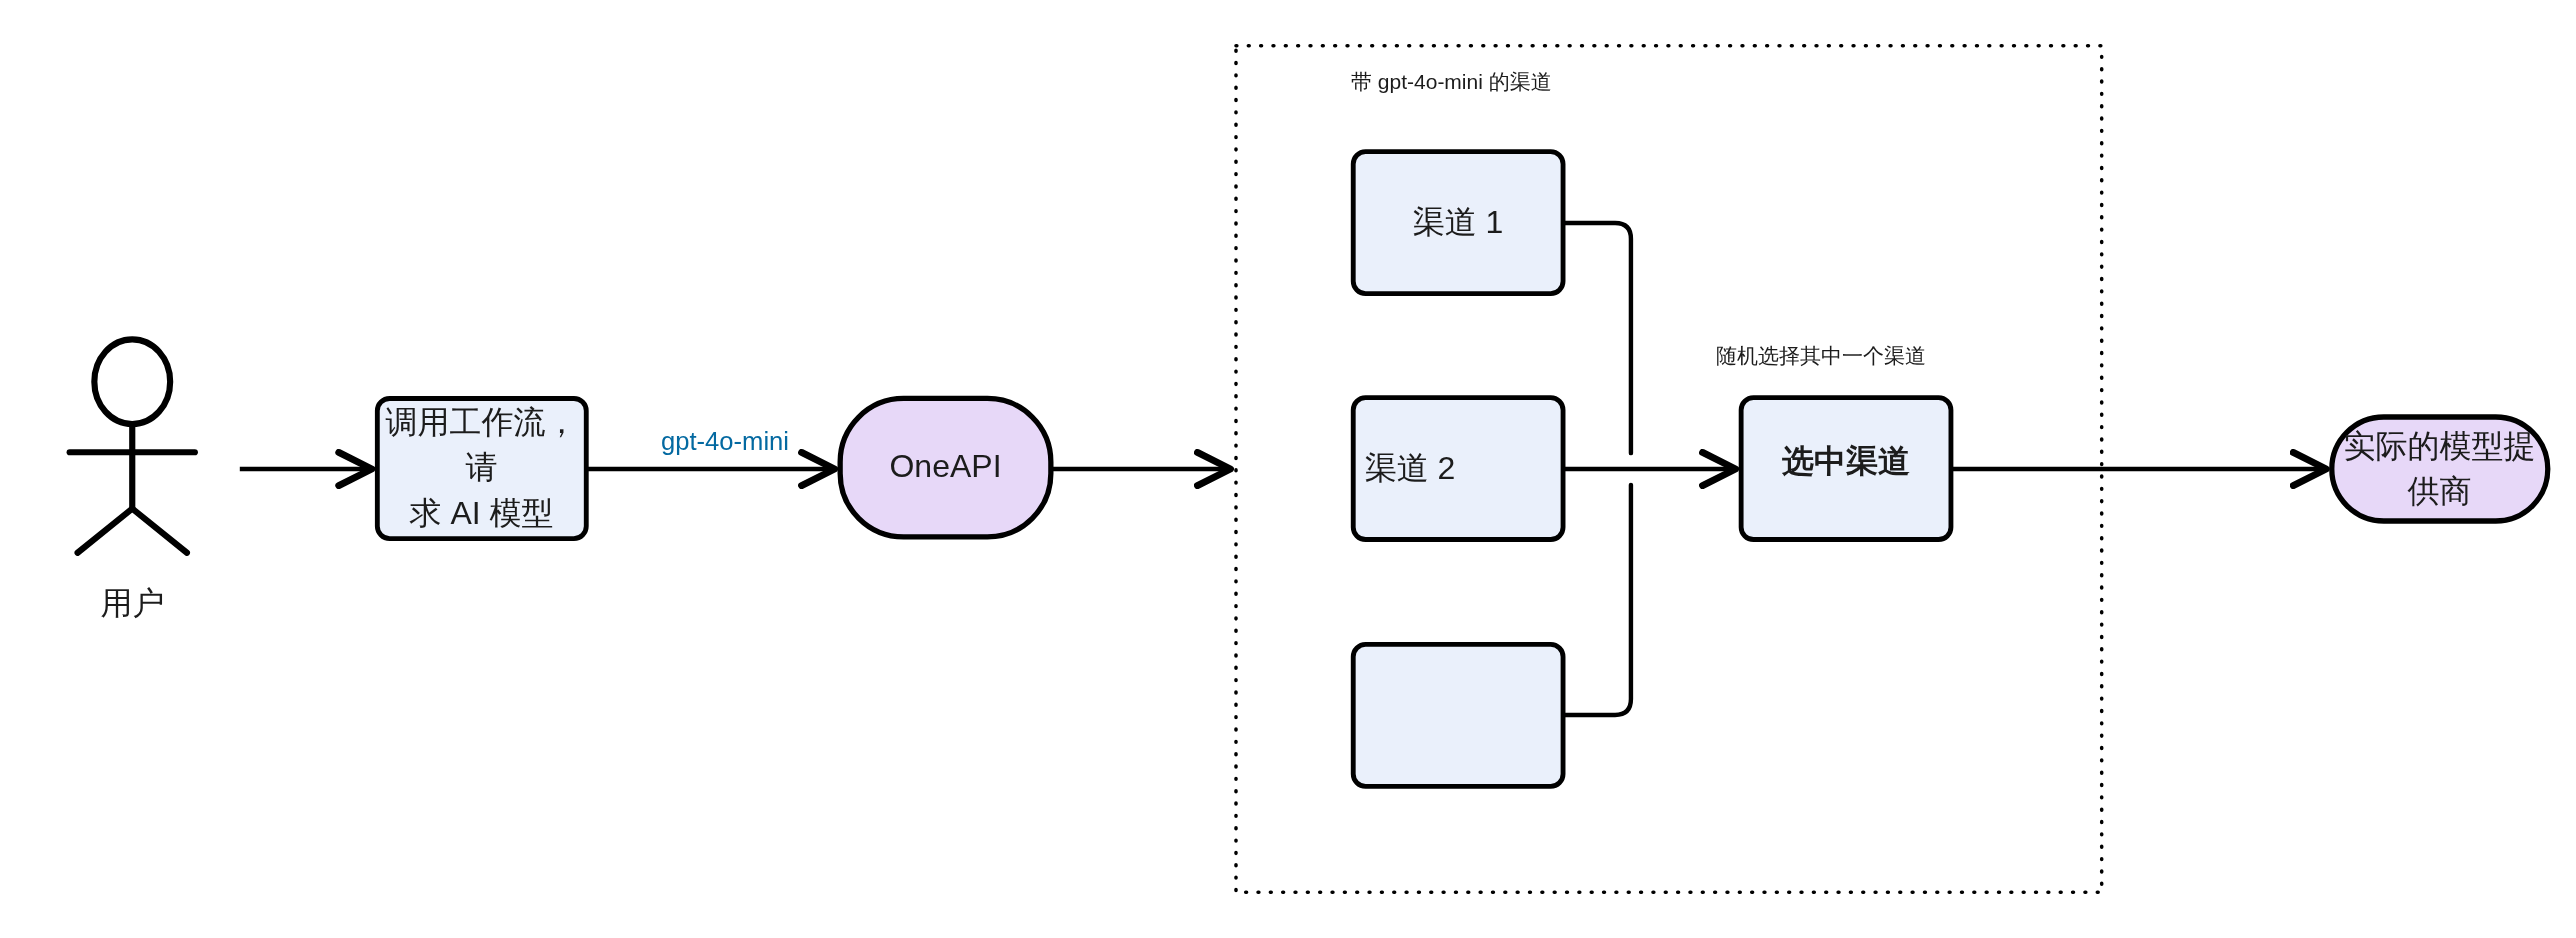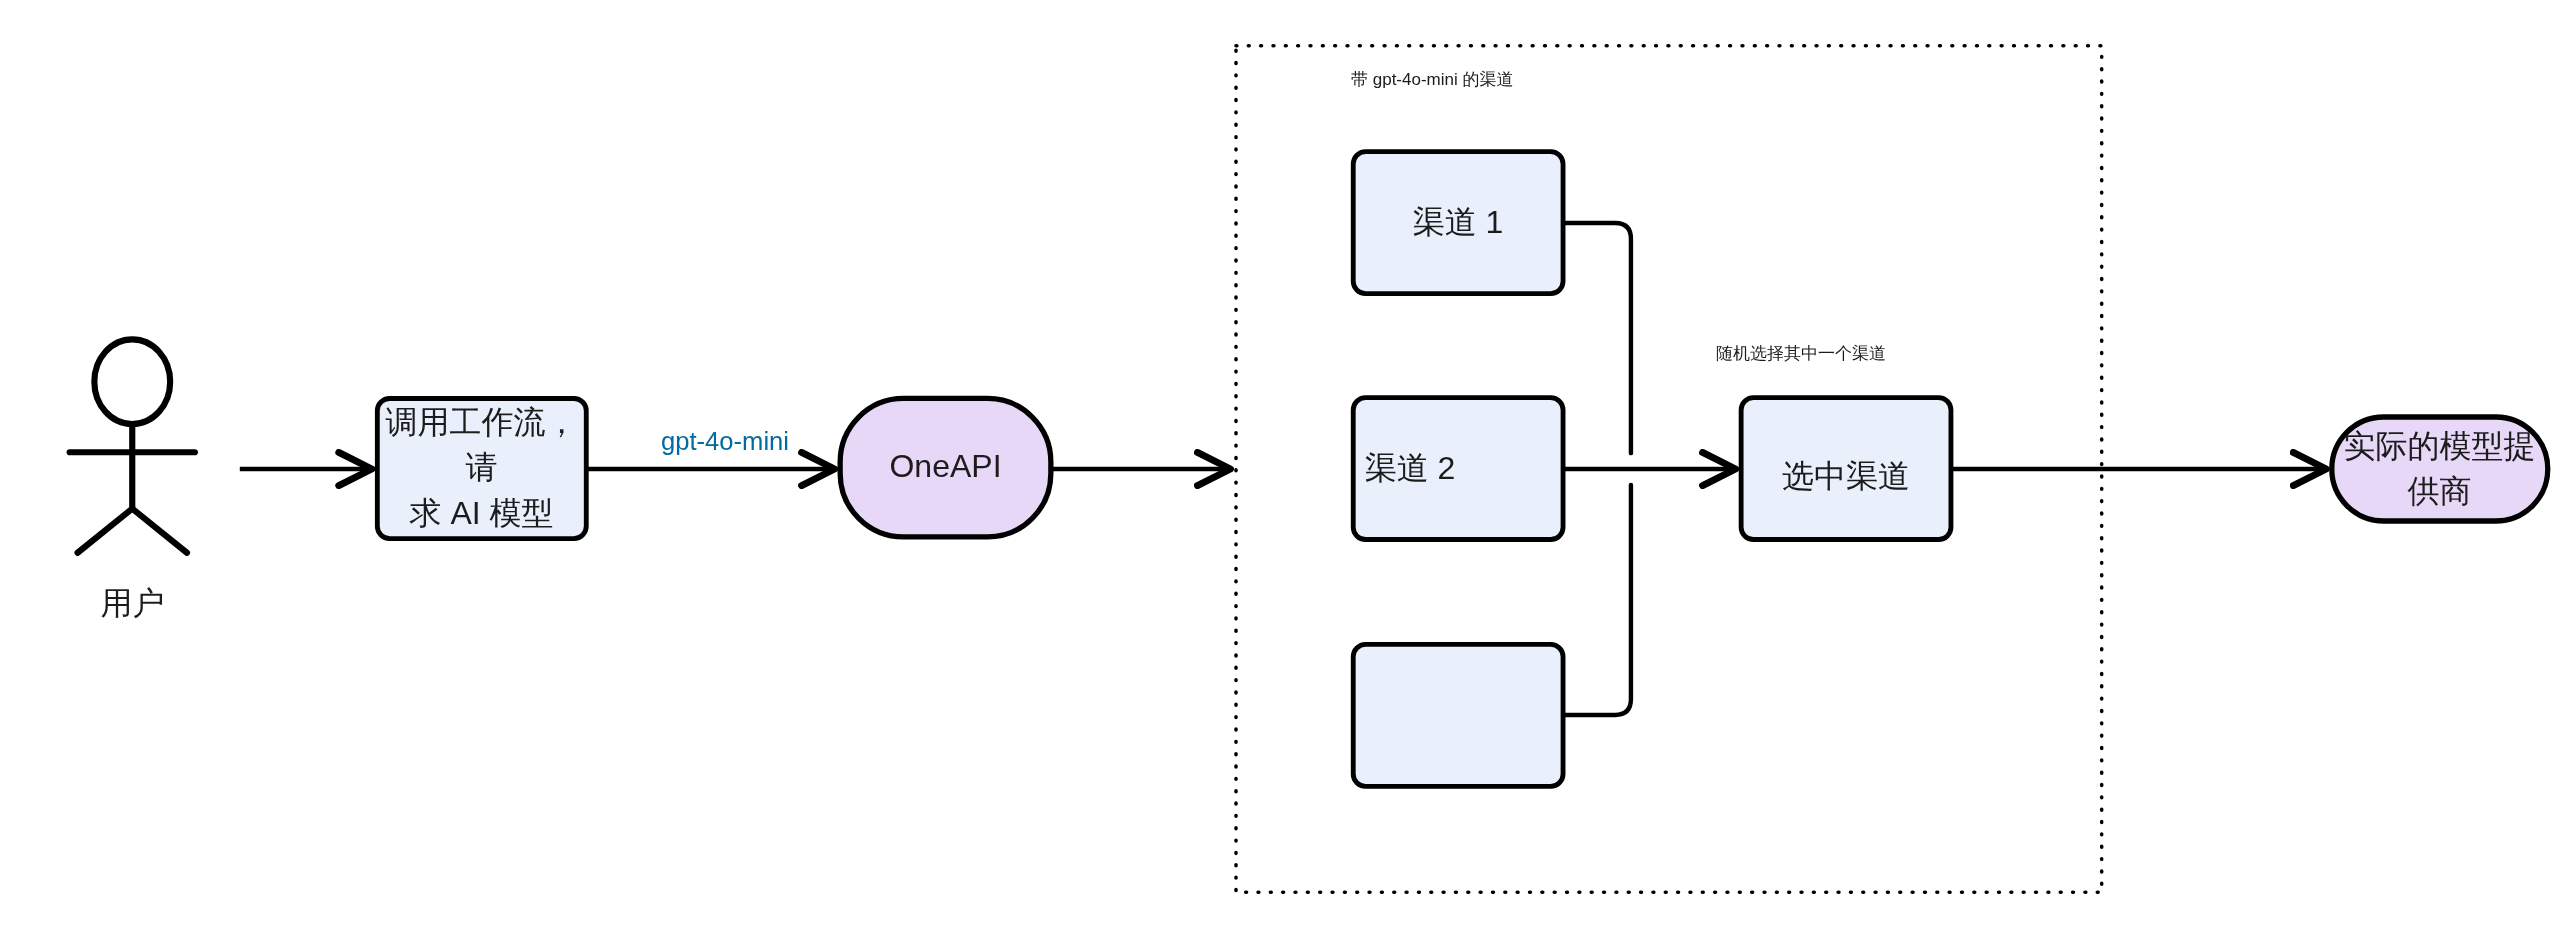--- a/index.html
+++ b/index.html
@@ -42,21 +42,21 @@
   }
   .edge-label {
     position: absolute;
     color: #0369a1;
     font-size: 25.6px;
     white-space: nowrap;
   }
   .free-label {
     position: absolute;
     color: #1c1c1c;
-    font-size: 17px;
+    font-size: 21px;
     white-space: nowrap;
   }
   .actor-label {
     position: absolute;
     color: #1c1c1c;
     font-size: 32px;
     text-align: center;
     white-space: nowrap;
   }
 </style>
@@ -122,19 +122,19 @@
   <div class="node-text box-label" style="left:840px; top:398px; width:211px; height:138px;">OneAPI</div>
 
   <div class="node-text box-label" style="left:384px; top:398px; width:195px; height:140px;">调用工作流，请
 求 AI 模型</div>
 
   <div class="node-text box-label" style="left:1353px; top:152px; width:210px; height:142px;">渠道 1</div>
 
   <div class="node-text box-label" style="left:1305px; top:398px; width:210px; height:142px;text-align:right;">渠道 2</div>
 
 
-  <div class="node-text box-label" style="left:1741px; top:406px; width:210px; height:142px;">选中渠道</div>
+  <div class="node-text box-label" style="left:1741px; top:391px; width:210px; height:142px;font-weight:bold;">选中渠道</div>
 
   <div class="node-text box-label" style="left:2342px; top:417px; width:195px; height:104px;">实际的模型提
 供商</div>
 
 </div>
 
 
 </body></html>

